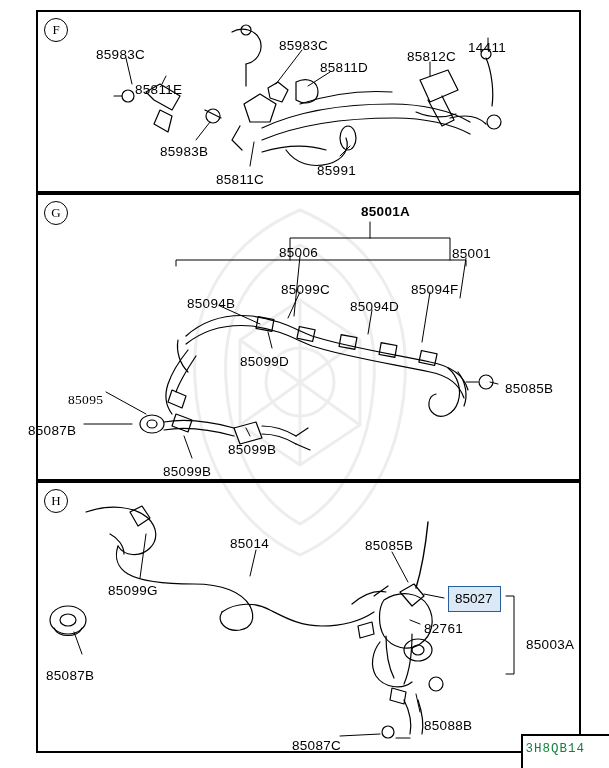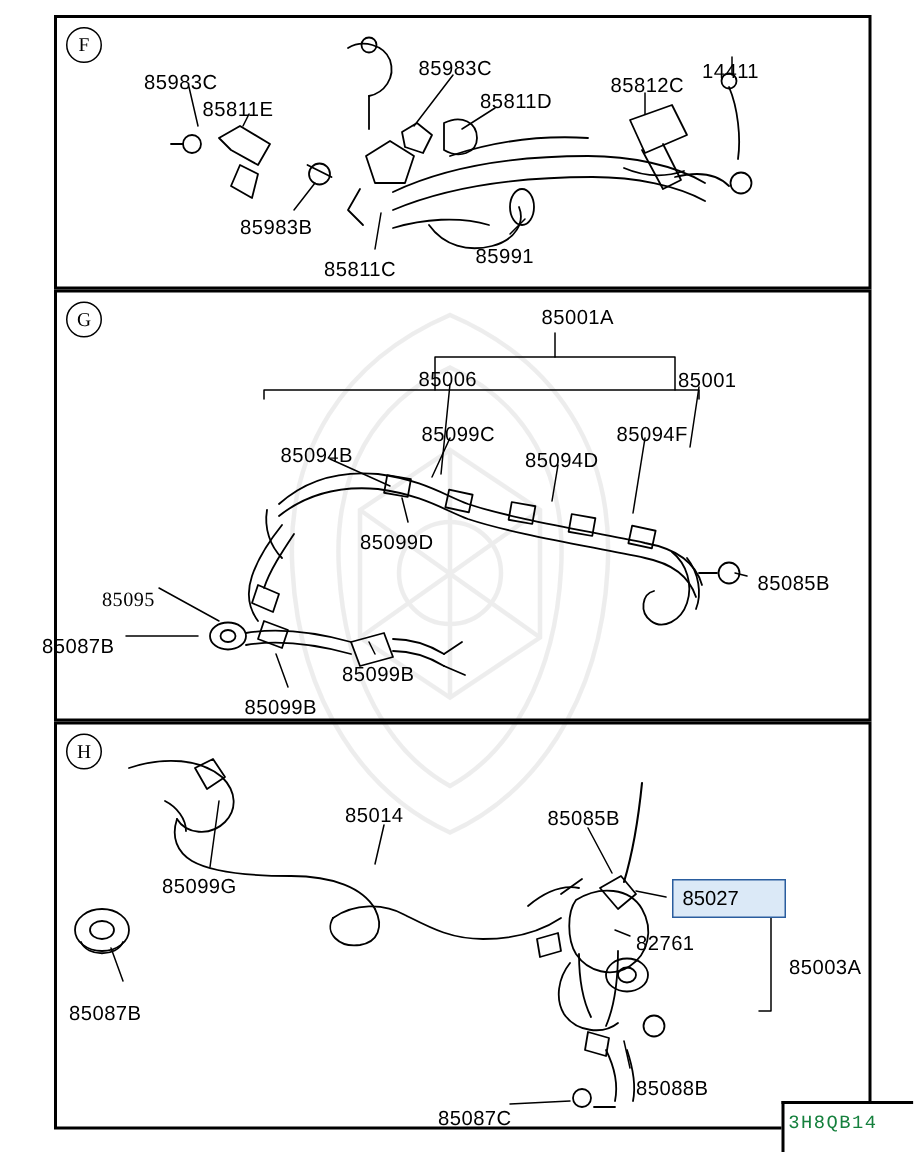--- a/index.html
+++ b/index.html
@@ -248,30 +248,30 @@
 
   <div class="panel" id="panel-f"></div>
   <div class="panel" id="panel-g"></div>
   <div class="panel" id="panel-h"></div>
 
   <div class="panel-letter" style="left:44px; top:18px;">F</div>
   <div class="panel-letter" style="left:44px; top:201px;">G</div>
   <div class="panel-letter" style="left:44px; top:489px;">H</div>
 
   <div class="lbl" style="left:96px; top:47px;">85983C</div>
-  <div class="lbl" style="left:135px; top:65px;text-align:center;">85811E</div>
+  <div class="lbl" style="left:135px; top:82px;text-align:center;">85811E</div>
   <div class="lbl" style="left:279px; top:38px;">85983C</div>
   <div class="lbl" style="left:320px; top:60px;text-align:right;">85811D</div>
   <div class="lbl" style="left:407px; top:49px;">85812C</div>
   <div class="lbl" style="left:468px; top:24px;margin-top:16px;">14411</div>
   <div class="lbl" style="left:160px; top:144px;">85983B</div>
   <div class="lbl" style="left:216px; top:172px;">85811C</div>
   <div class="lbl" style="left:317px; top:163px;">85991</div>
 
-  <div class="lbl" style="left:361px; top:204px;">85001A</div>
+  <div class="lbl" style="left:361px; top:204px;font-weight:bold;">85001A</div>
   <div class="lbl" style="left:279px; top:245px;">85006</div>
   <div class="lbl" style="left:452px; top:246px;">85001</div>
   <div class="lbl" style="left:281px; top:282px;">85099C</div>
   <div class="lbl" style="left:411px; top:282px;">85094F</div>
   <div class="lbl" style="left:187px; top:296px;">85094B</div>
   <div class="lbl" style="left:350px; top:299px;">85094D</div>
   <div class="lbl" style="left:240px; top:354px;">85099D</div>
   <div class="lbl" style="left:505px; top:381px;">85085B</div>
   <div class="lbl" style="left:68px; top:392px;font-family:Liberation Serif, serif;">85095</div>
   <div class="lbl" style="left:28px; top:423px;">85087B</div>
@@ -280,20 +280,20 @@
 
   <div class="lbl" style="left:230px; top:536px;">85014</div>
   <div class="lbl" style="left:365px; top:538px;">85085B</div>
   <div class="lbl" style="left:108px; top:583px;">85099G</div>
   <div class="lbl" style="left:424px; top:621px;">82761</div>
   <div class="lbl" style="left:526px; top:637px;">85003A</div>
   <div class="lbl" style="left:46px; top:668px;">85087B</div>
   <div class="lbl" style="left:424px; top:718px;">85088B</div>
   <div class="lbl" style="left:292px; top:738px;">85087C</div>
 
-  <div class="highlight-box" style="left:448px; top:586px; width:76px; height:26px;">
+  <div class="highlight-box" style="left:448px; top:586px; width:53px; height:26px;">
     <span class="hl-label" style="left:6px; top:4px;">85027</span>
   </div>
 
   <div class="corner-notch"></div>
   <div id="code">3H8QB14</div>
 
 </div>
 
 </body></html>

